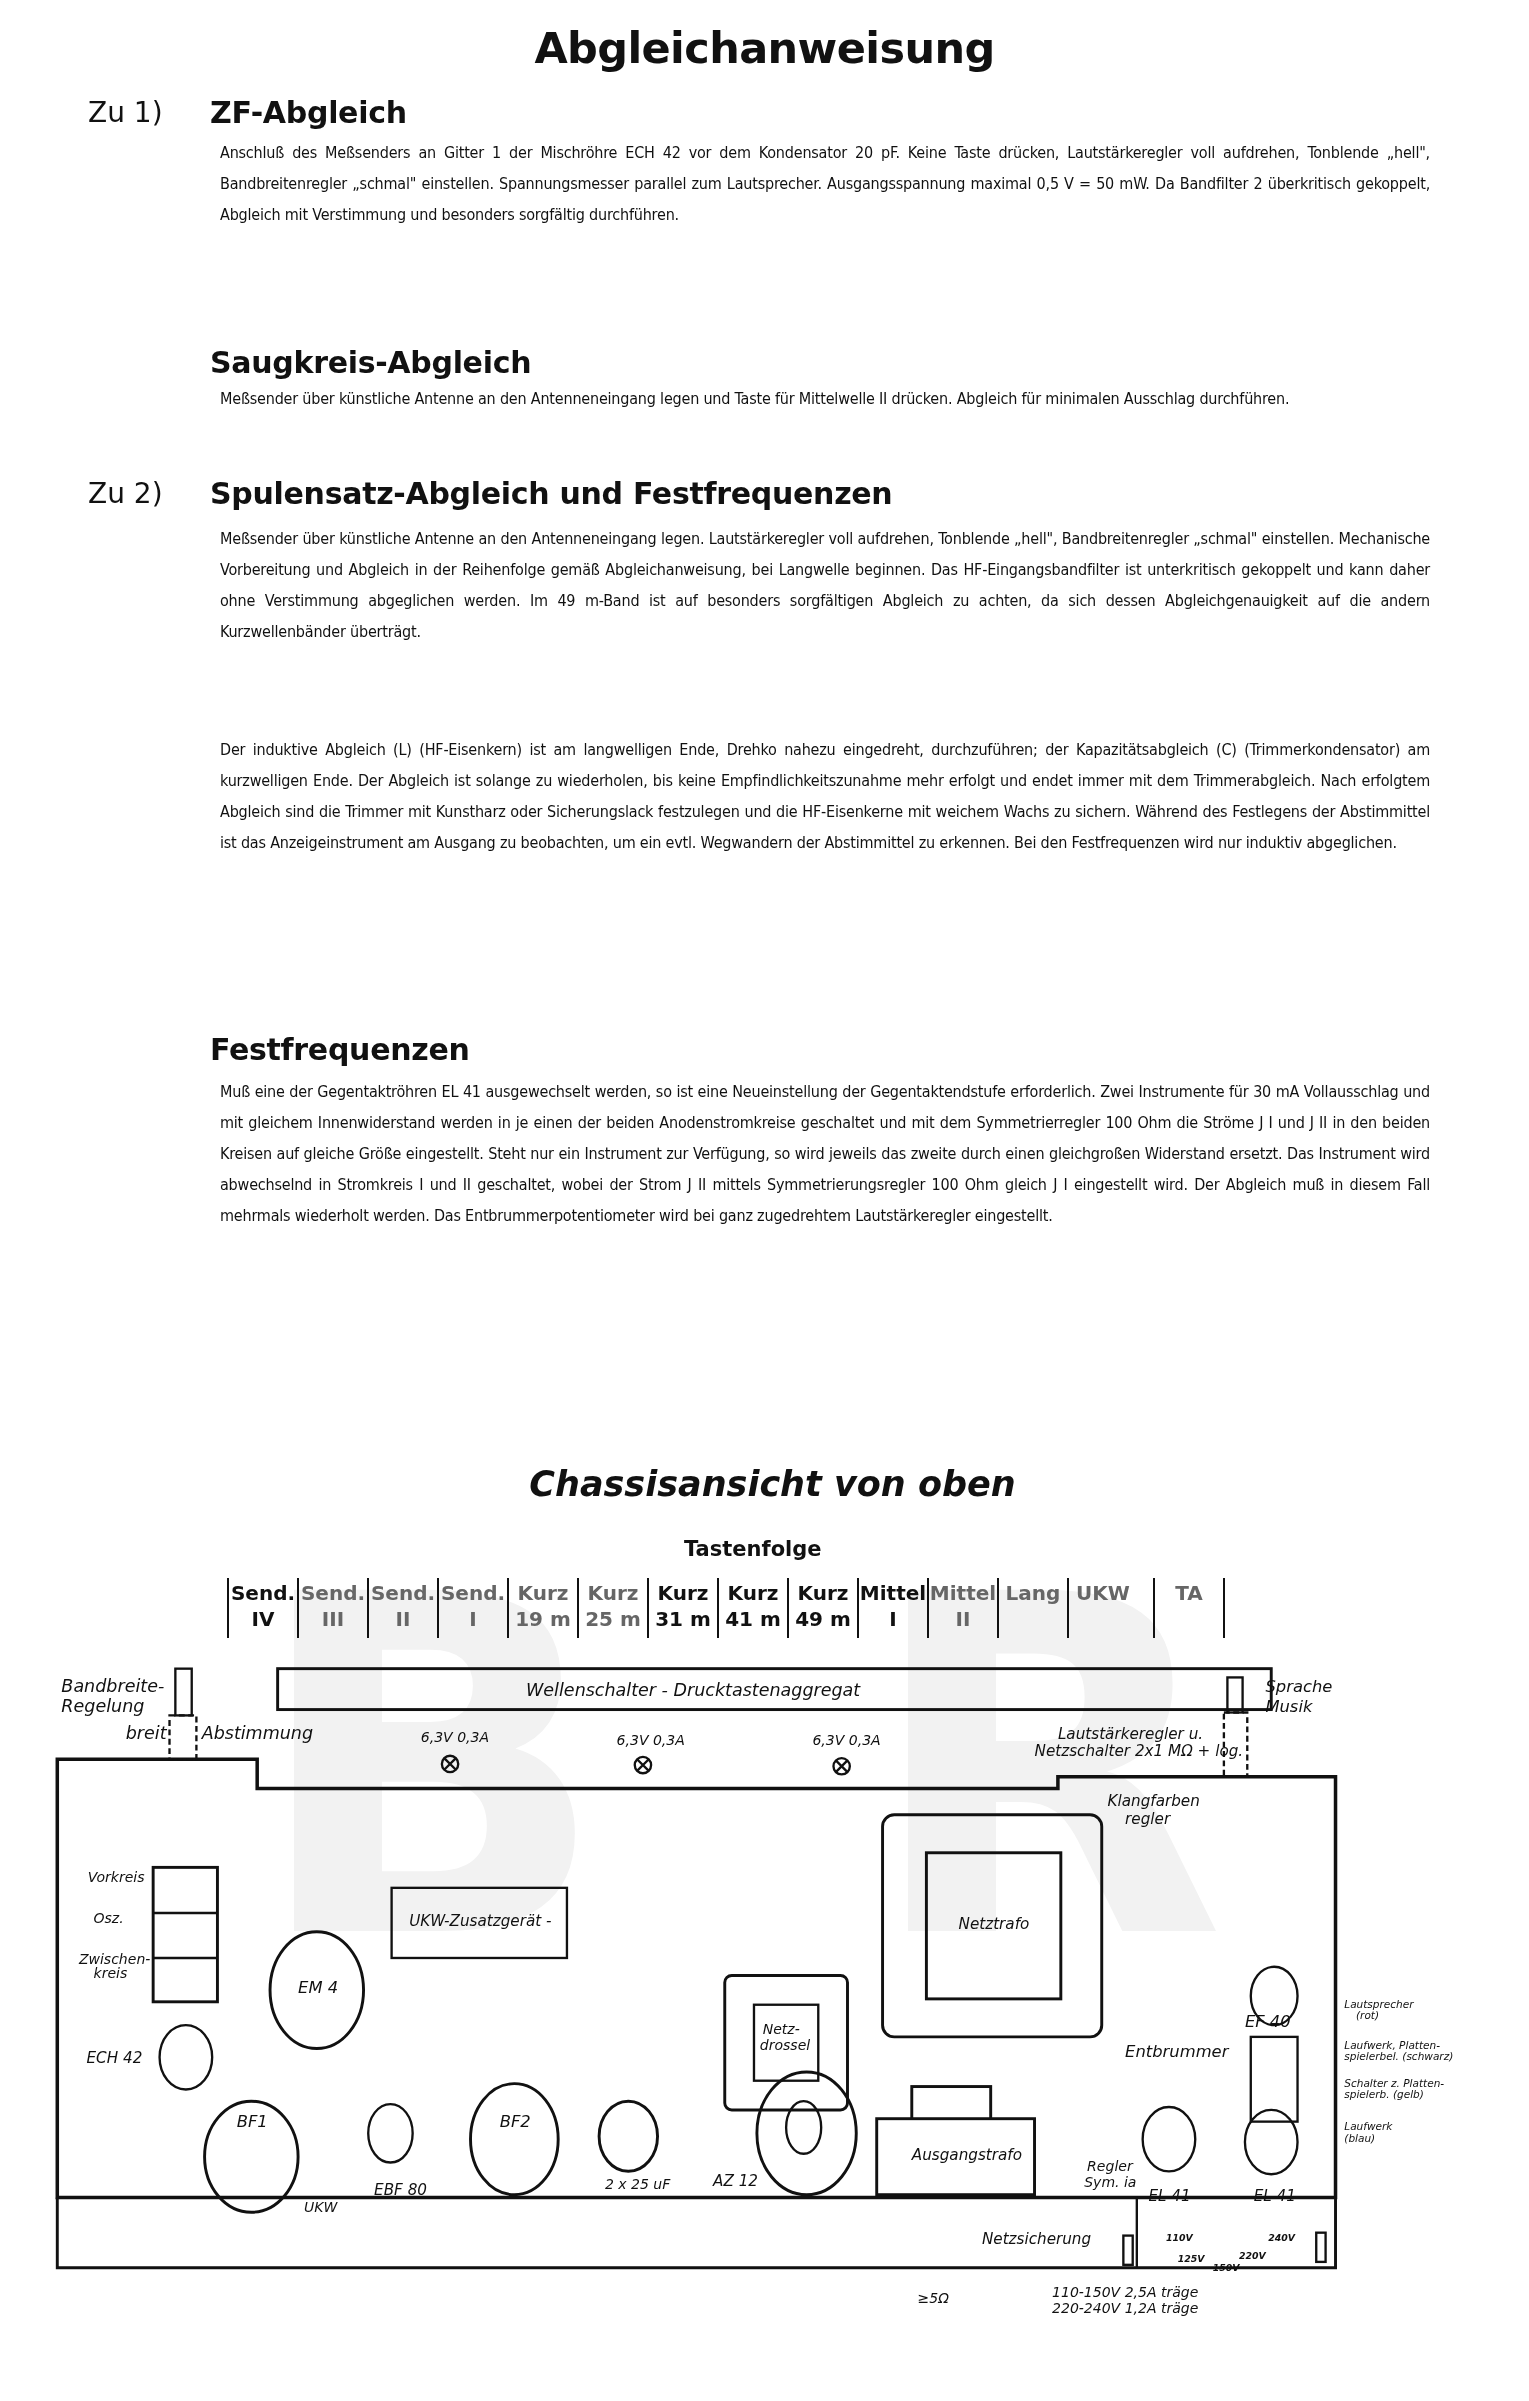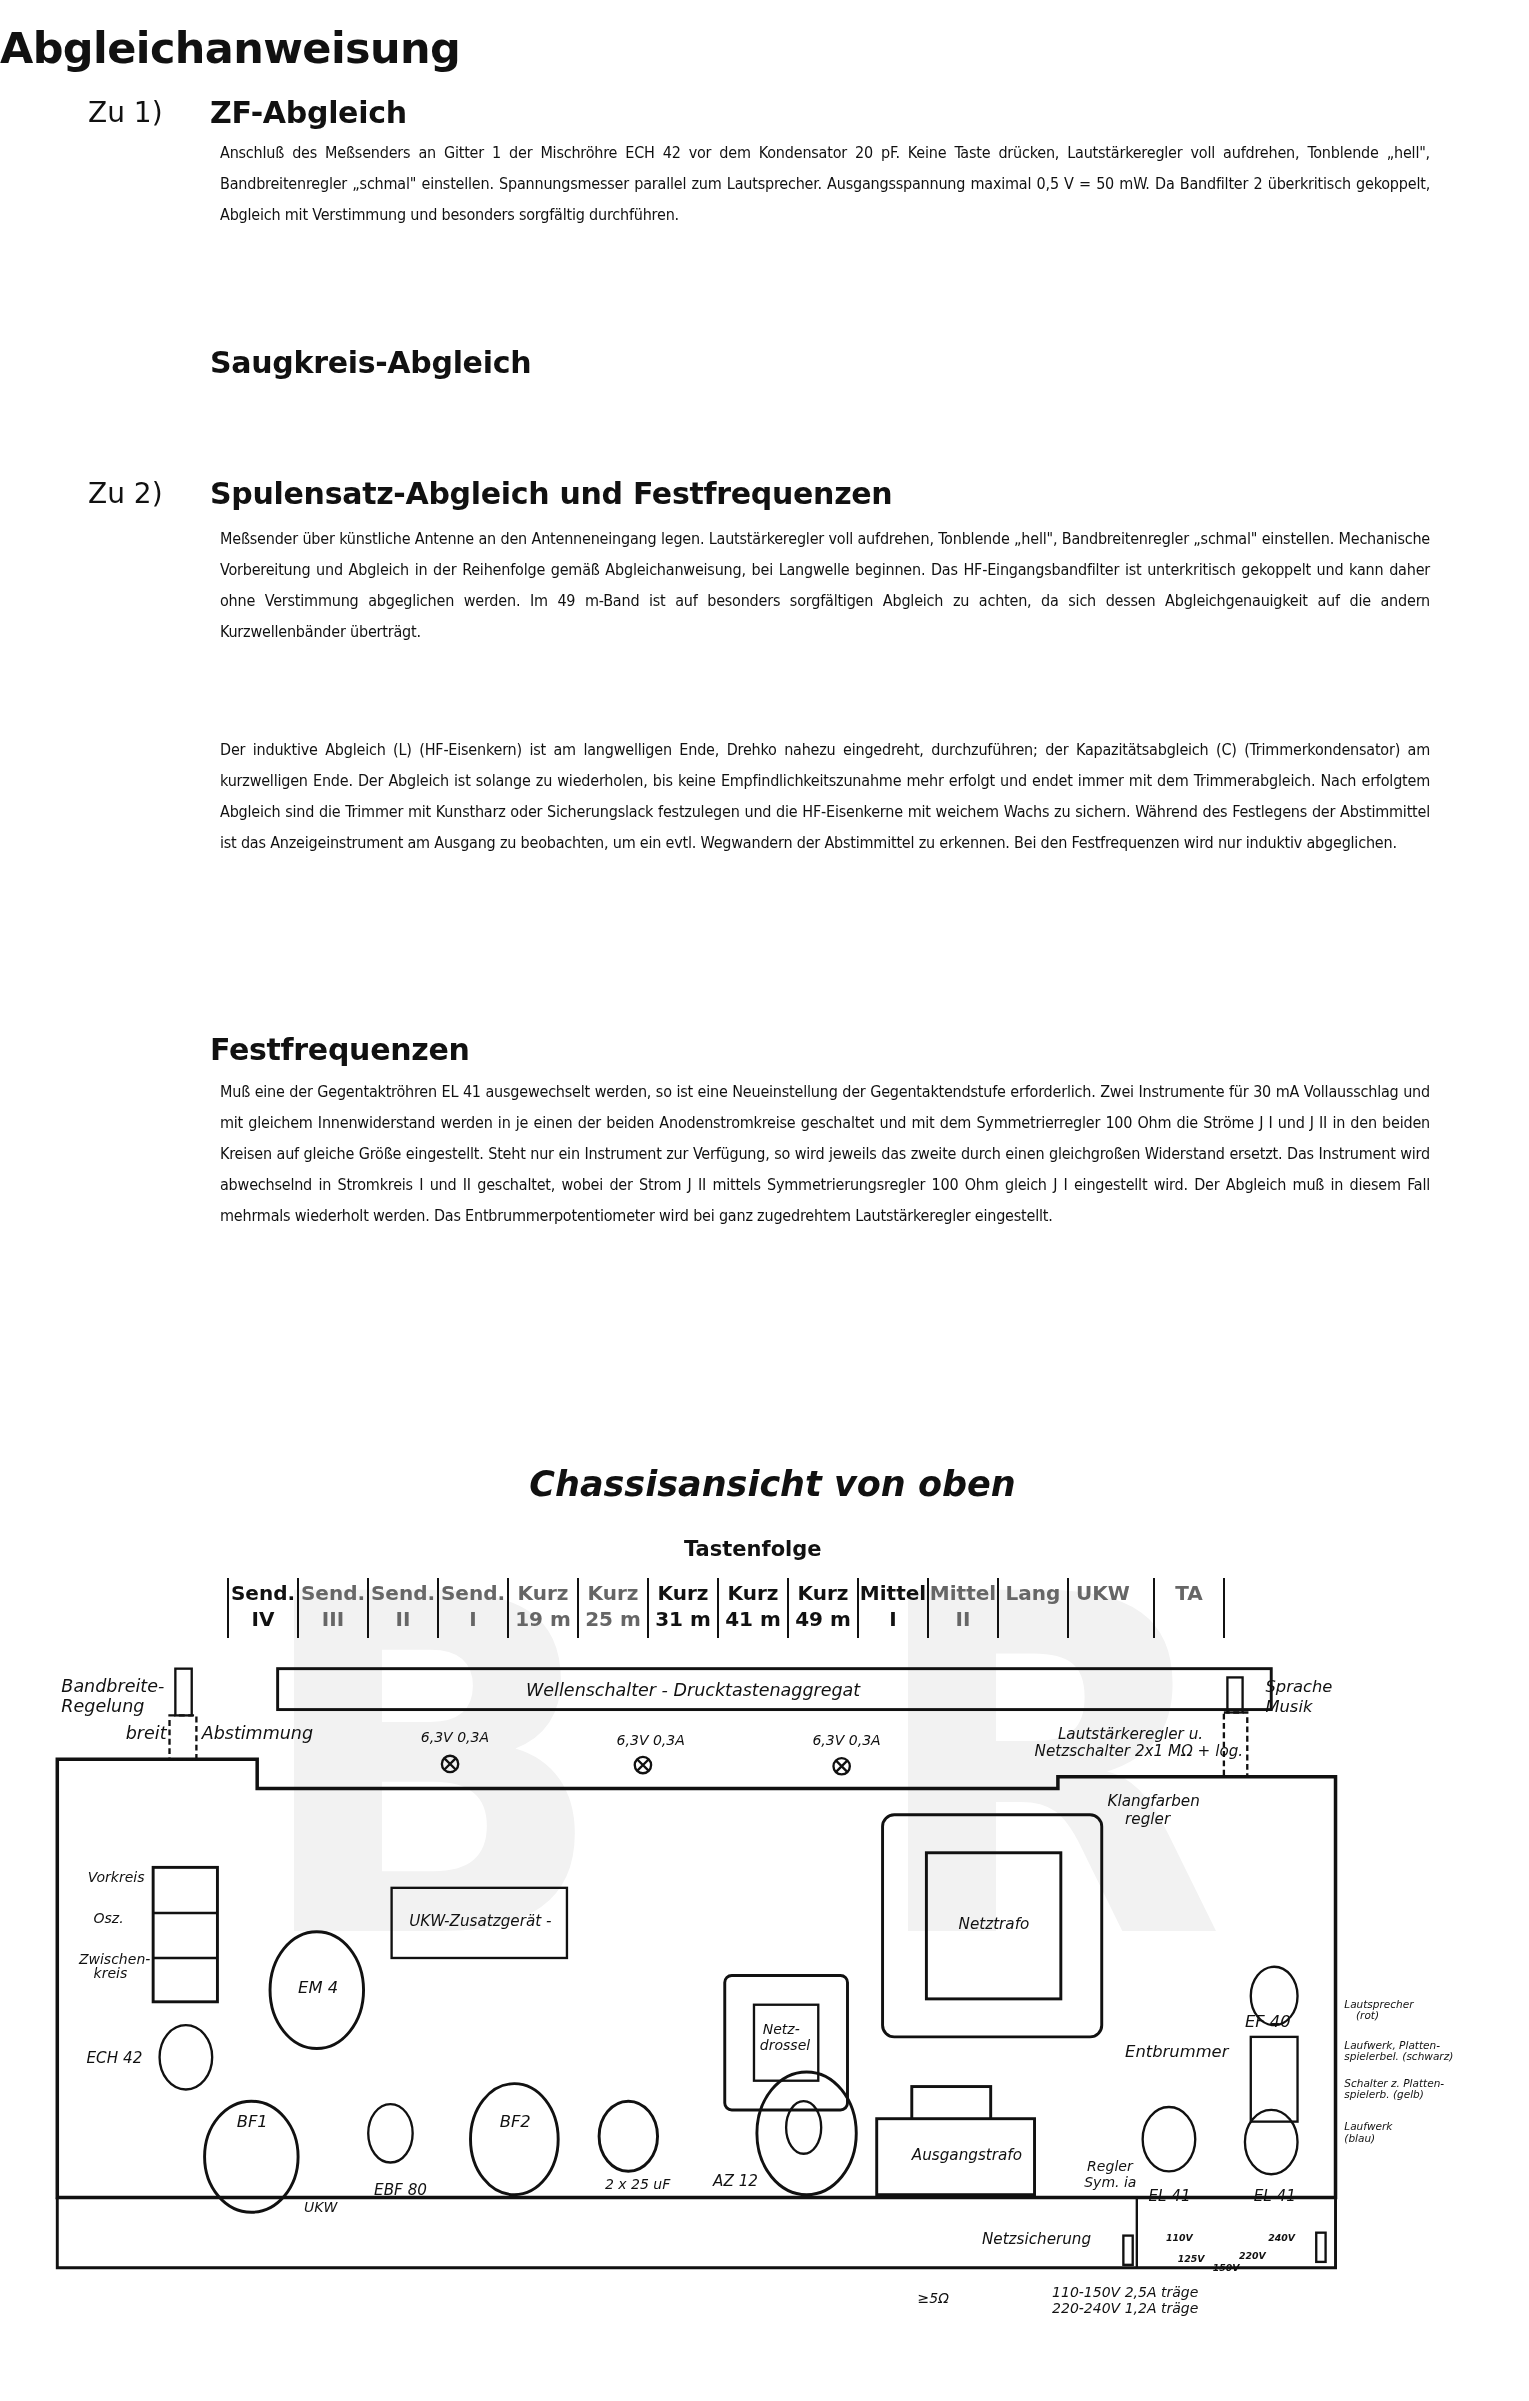--- a/index.html
+++ b/index.html
@@ -1,19 +1,19 @@
 <!DOCTYPE html>
 <html style="font-size:9.4px"><head>
 <meta charset="utf-8">
 <style>
   html, body { margin:0; padding:0; background:#ffffff; }
   body { width:1529px; height:2401px; position:relative; overflow:hidden;
          font-family:"DejaVu Sans", "Liberation Sans", sans-serif; color:#111; }
   .page { position:absolute; left:0; top:0; width:1529px; height:2401px; }
-  .title { position:absolute; left:0; width:1529px; top:23.4px; text-align:left;
+  .title { position:absolute; left:0; width:1529px; top:23.4px; text-align:center;
            font-weight:bold; font-size:43px; letter-spacing:-0.6px; }
   .zu { position:absolute; left:88px; font-size:28px; }
   .h2 { position:absolute; left:210px; font-size:30px; font-weight:bold; letter-spacing:-0.3px; }
   .para { position:absolute; left:220px; width:1210px; font-size:16px; line-height:31px;
           text-align:justify; font-stretch:condensed; letter-spacing:-0.2px; }
   .diagram-title { position:absolute; left:0; width:1529px; top:1464px; text-align:center;
                    font-style:italic; font-weight:bold; font-size:35px;margin-left:8px; }
   .tasten-title { position:absolute; left:684px; top:1537px; font-size:21px; font-weight:bold; }
   .keys { position:absolute; left:227px; top:1578px; display:flex;justify-content:space-between; }
   .key { width:68px; border-left:2.3px solid #111; text-align:center; font-weight:bold;
@@ -31,20 +31,21 @@
   <div class="wm" style="left:251px;">B</div>
   <div class="wm" style="left:865px;">R</div>
 
   <div class="title">Abgleichanweisung</div>
 
   <div class="zu" style="top:96px;">Zu 1)</div>
   <div class="h2" style="top:95px;">ZF-Abgleich</div>
   <div class="para" style="top:137px;">Anschluß des Meßsenders an Gitter 1 der Mischröhre ECH 42 vor dem Kondensator 20 pF. Keine Taste drücken, Lautstärkeregler voll aufdrehen, Tonblende „hell", Bandbreitenregler „schmal" einstellen. Spannungsmesser parallel zum Lautsprecher. Ausgangsspannung maximal 0,5 V = 50 mW. Da Bandfilter 2 überkritisch gekoppelt, Abgleich mit Verstimmung und besonders sorgfältig durchführen.</div>
 
   <div class="h2" style="top:345px;">Saugkreis-Abgleich</div>
+  <div class="para" style="top:383px;">Meßsender über künstliche Antenne an den Antenneneingang legen und Taste für Mittelwelle II drücken. Abgleich für minimalen Ausschlag durchführen.</div>
 
   <div class="zu" style="top:477px;">Zu 2)</div>
   <div class="h2" style="top:476px;">Spulensatz-Abgleich und Festfrequenzen</div>
   <div class="para" style="top:523px;">Meßsender über künstliche Antenne an den Antenneneingang legen. Lautstärkeregler voll aufdrehen, Tonblende „hell", Bandbreitenregler „schmal" einstellen. Mechanische Vorbereitung und Abgleich in der Reihenfolge gemäß Abgleichanweisung, bei Langwelle beginnen. Das HF-Eingangsbandfilter ist unterkritisch gekoppelt und kann daher ohne Verstimmung abgeglichen werden. Im 49 m-Band ist auf besonders sorgfältigen Abgleich zu achten, da sich dessen Abgleichgenauigkeit auf die andern Kurzwellenbänder überträgt.</div>
   <div class="para" style="top:734px;">Der induktive Abgleich (L) (HF-Eisenkern) ist am langwelligen Ende, Drehko nahezu eingedreht, durchzuführen; der Kapazitätsabgleich (C) (Trimmerkondensator) am kurzwelligen Ende. Der Abgleich ist solange zu wiederholen, bis keine Empfindlichkeitszunahme mehr erfolgt und endet immer mit dem Trimmerabgleich. Nach erfolgtem Abgleich sind die Trimmer mit Kunstharz oder Sicherungslack festzulegen und die HF-Eisenkerne mit weichem Wachs zu sichern. Während des Festlegens der Abstimmittel ist das Anzeigeinstrument am Ausgang zu beobachten, um ein evtl. Wegwandern der Abstimmittel zu erkennen. Bei den Festfrequenzen wird nur induktiv abgeglichen.</div>
 
   <div class="h2" style="top:1032px;">Festfrequenzen</div>
   <div class="para" style="top:1076px;">Muß eine der Gegentaktröhren EL 41 ausgewechselt werden, so ist eine Neueinstellung der Gegentaktendstufe erforderlich. Zwei Instrumente für 30 mA Vollausschlag und mit gleichem Innenwiderstand werden in je einen der beiden Anodenstromkreise geschaltet und mit dem Symmetrierregler 100 Ohm die Ströme J I und J II in den beiden Kreisen auf gleiche Größe eingestellt. Steht nur ein Instrument zur Verfügung, so wird jeweils das zweite durch einen gleichgroßen Widerstand ersetzt. Das Instrument wird abwechselnd in Stromkreis I und II geschaltet, wobei der Strom J II mittels Symmetrierungsregler 100 Ohm gleich J I eingestellt wird. Der Abgleich muß in diesem Fall mehrmals wiederholt werden. Das Entbrummerpotentiometer wird bei ganz zugedrehtem Lautstärkeregler eingestellt.</div>
 
   <div class="diagram-title">Chassisansicht von oben</div>

